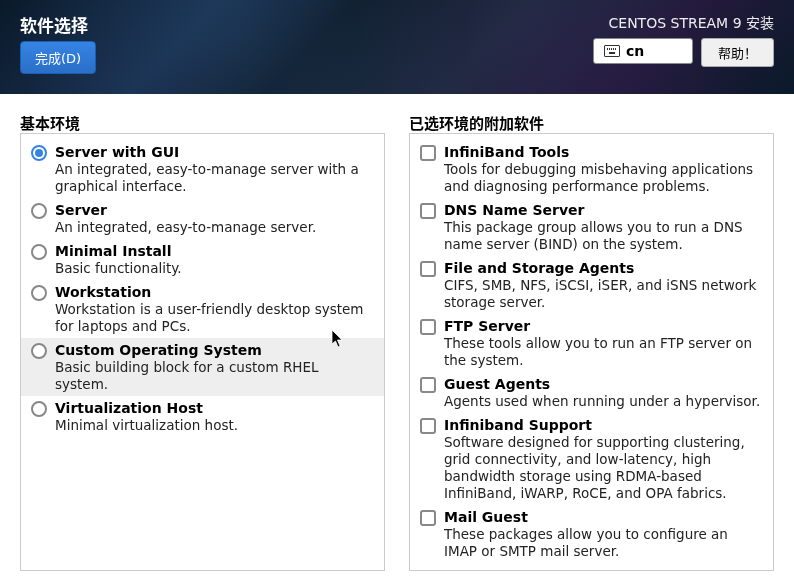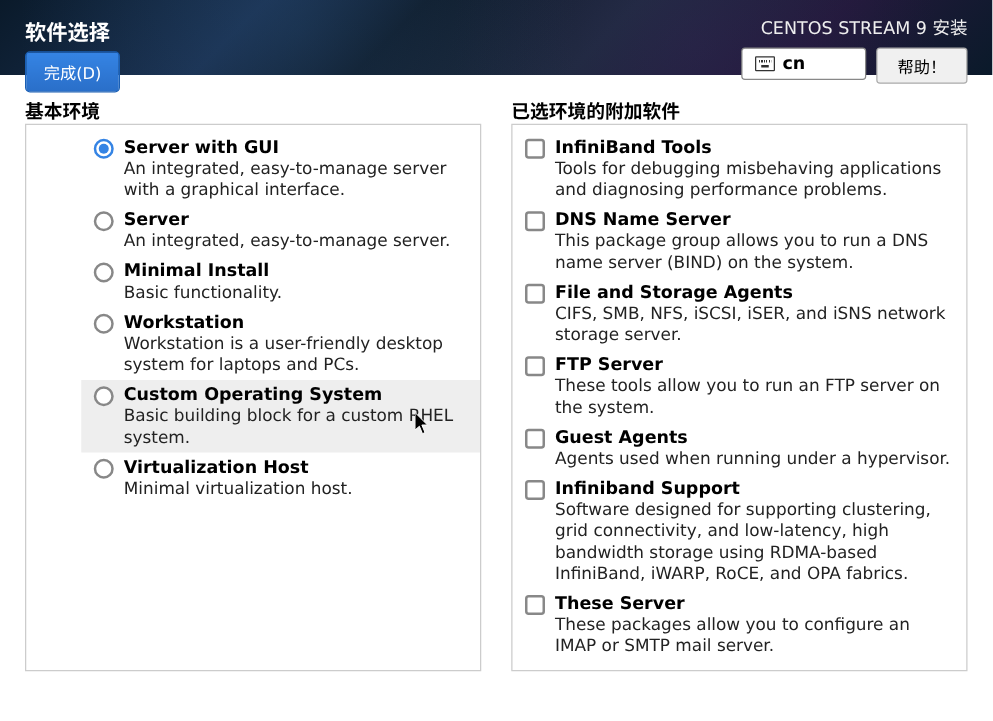--- a/index.html
+++ b/index.html
@@ -1,17 +1,17 @@
 <!DOCTYPE html>
 <html><head>
 <meta charset="utf-8">
 <style>
 * { margin: 0; padding: 0; box-sizing: border-box; font-family: "DejaVu Sans", "Noto Sans CJK SC", sans-serif; }
 body { width: 794px; height: 577px; overflow: hidden; background: #fff; font-size: 14px; color: #000; }
-.header { height: 60px; background: linear-gradient(135deg, #0a1a2a 0%, #1a3050 25%, #0e1a28 40%, #1e2a3e 60%, #22193a 80%, #0a1a2a 100%); position: relative; padding: 12px 20px 0 20px; }
+.header { height: 94px; background: linear-gradient(135deg, #0a1a2a 0%, #1a3050 25%, #0e1a28 40%, #1e2a3e 60%, #22193a 80%, #0a1a2a 100%); position: relative; padding: 12px 20px 0 20px; }
 .header::before { content: ''; position: absolute; inset: 0; background: radial-gradient(circle at 30% 40%, rgba(40,80,120,0.3) 0%, transparent 40%), radial-gradient(circle at 70% 60%, rgba(60,40,100,0.25) 0%, transparent 35%); pointer-events: none; }
 .header-top { display: flex; justify-content: space-between; align-items: flex-start; position: relative; }
 .title { color: #fff; font-size: 17px; font-weight: bold; }
 .header-right { display: flex; flex-direction: column; align-items: flex-end; gap: 6px; }
 .install-title { color: #eee; font-size: 14px; }
 .header-buttons { display: flex; gap: 8px; align-items: flex-start; }
 .done-btn { background: linear-gradient(#3584e4, #2a6fc9); color: #fff; border: 1px solid #1a5fb4; border-radius: 4px; padding: 6px 14px; font-size: 13px; cursor: pointer; margin-top: 4px; position: relative; }
 .lang-box { background: #fff; border: 1px solid #888; border-radius: 3px; padding: 4px 10px; display: flex; align-items: center; gap: 6px; min-width: 100px; }
 .kb-icon { width: 16px; height: 12px; border: 1px solid #333; border-radius: 1px; position: relative; display: inline-block; }
 .kb-icon::before { content: ''; position: absolute; top: 2px; left: 2px; right: 2px; height: 2px; background: repeating-linear-gradient(90deg, #333 0 1px, transparent 1px 2px); }
@@ -53,21 +53,21 @@
         </div>
         <button class="help-btn">帮助！</button>
       </div>
     </div>
   </div>
 </div>
 
 <div class="content">
   <div class="panel">
     <div class="panel-title">基本环境</div>
-    <div class="panel-list" id="left-list" style="position:relative;padding-left:44px;">
+    <div class="panel-list" id="left-list" style="position:relative;">
         <div class="item">
     <div class="radio selected"></div>
     <div class="item-text">
       <div class="item-title">Server with GUI</div>
       <div class="item-desc">An integrated, easy-to-manage server with a graphical interface.</div>
     </div>
         </div>
         <div class="item">
     <div class="radio "></div>
     <div class="item-text">
@@ -146,21 +146,21 @@
         <div class="item">
     <div class="checkbox"></div>
     <div class="item-text">
       <div class="item-title">Infiniband Support</div>
       <div class="item-desc">Software designed for supporting clustering, grid connectivity, and low-latency, high bandwidth storage using RDMA-based InfiniBand, iWARP, RoCE, and OPA fabrics.</div>
     </div>
         </div>
         <div class="item">
     <div class="checkbox"></div>
     <div class="item-text">
-      <div class="item-title">These Server</div>
+      <div class="item-title">Mail Guest</div>
       <div class="item-desc">These packages allow you to configure an IMAP or SMTP mail server.</div>
     </div>
         </div>
       </div>
   </div>
 </div>
 
 <svg class="cursor" style="left:332px; top:330px;" viewBox="0 0 12 18">
   <path d="M0 0 L0 14 L3.5 11 L6 17 L8 16 L5.5 10 L10 10 Z" fill="#000" stroke="#fff" stroke-width="0.8"></path>
 </svg>

